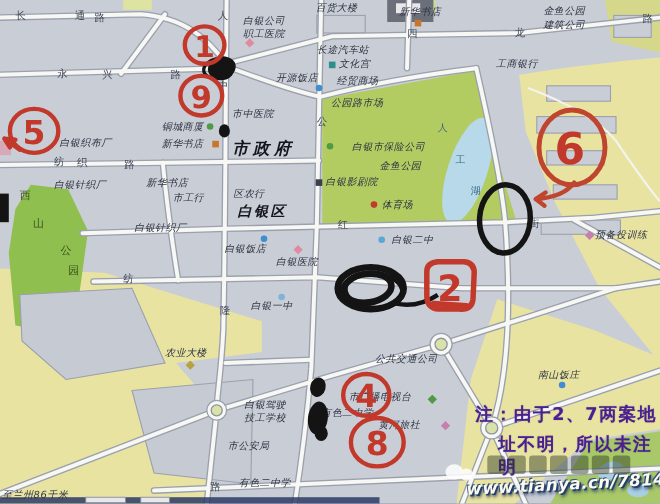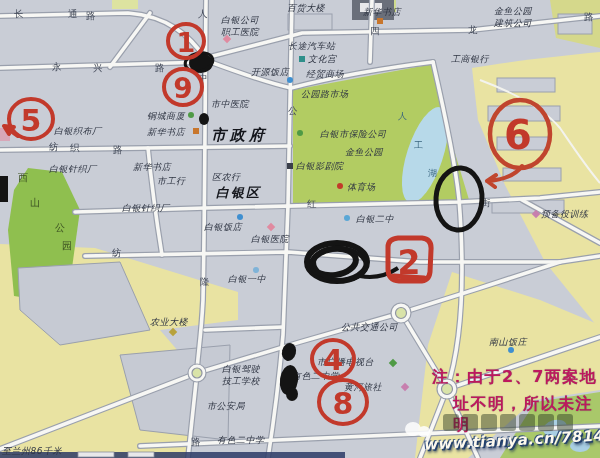--- a/index.html
+++ b/index.html
@@ -9,21 +9,21 @@
   .lbl{position:absolute;font-size:9px;color:#2e3442;line-height:1.3;
        white-space:pre-line;letter-spacing:.5px;z-index:30;font-style:italic;}
   .lbl.big{font-size:15px;font-weight:bold;color:#14161c;letter-spacing:4px;}
   .lbl.big2{font-size:13px;font-weight:bold;color:#14161c;letter-spacing:2px;}
   .st{position:absolute;font-size:9.5px;color:#424958;z-index:30;letter-spacing:0;}
   .pk{position:absolute;font-size:10px;color:#3c5222;z-index:30;}
   .lk{position:absolute;font-size:9px;color:#38647e;z-index:30;}
   .ic{position:absolute;width:6px;height:6px;z-index:29;}
   .ic.d{transform:rotate(45deg);}
   .ic.r{border-radius:50%;}
-  .note{position:absolute;font-weight:bold;font-size:16px;color:#be185d;
+  .note{position:absolute;font-weight:bold;font-size:16px;color:#4c1d95;
         letter-spacing:1.5px;z-index:60;text-shadow:0 0 1px rgba(30,40,71,.5);}
   .url{position:absolute;font-style:italic;font-weight:bold;font-size:15px;
        color:#fdf9ee;z-index:62;transform:rotate(-3deg);letter-spacing:.5px;
        text-shadow:1.5px 1.5px 0 #23406b,-1px -1px 0 #35527d,2px 3px 3px rgba(20,40,80,.8);}
   .wmg{position:absolute;display:flex;gap:3px;opacity:.45;z-index:61;filter:blur(.7px);}
   .wmg i{width:16px;height:17px;background:#27361f;border-radius:3px;display:block;}
   .wx{position:absolute;z-index:61;opacity:.85;}
   .wx b{position:absolute;background:#fff;border-radius:50%;display:block;}
   #marks,#base{z-index:40;}
   #base{z-index:1;}

